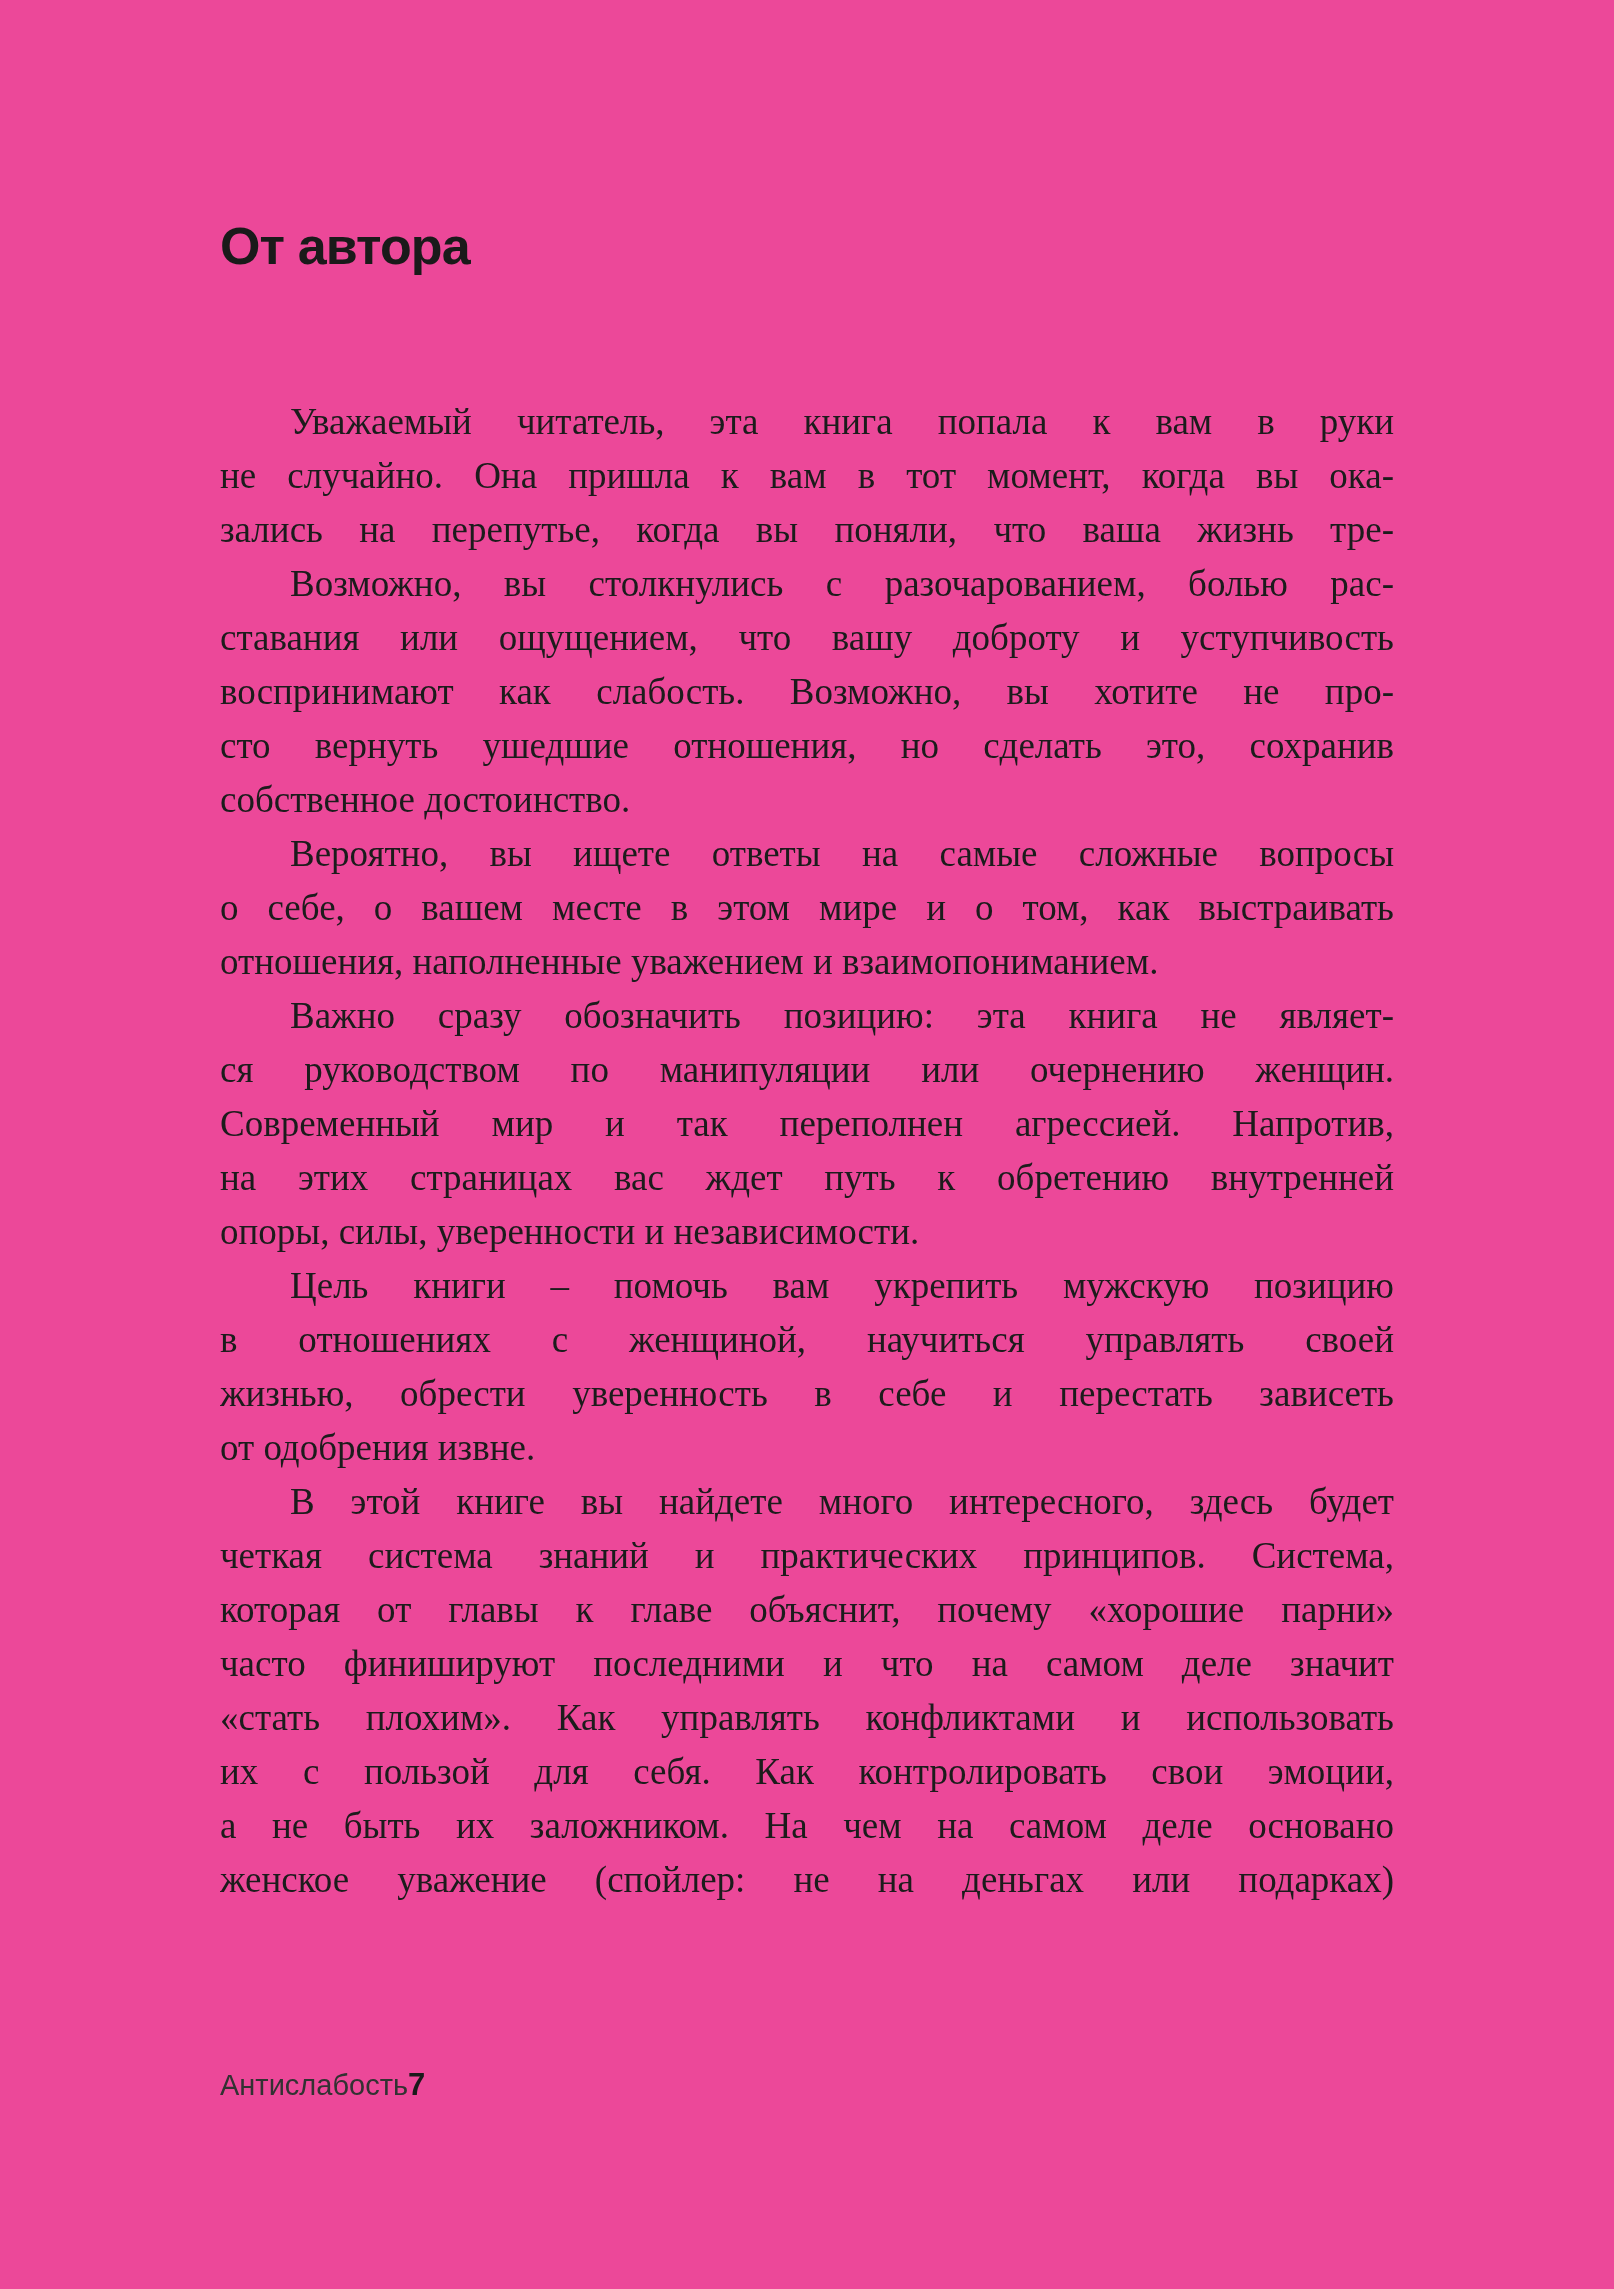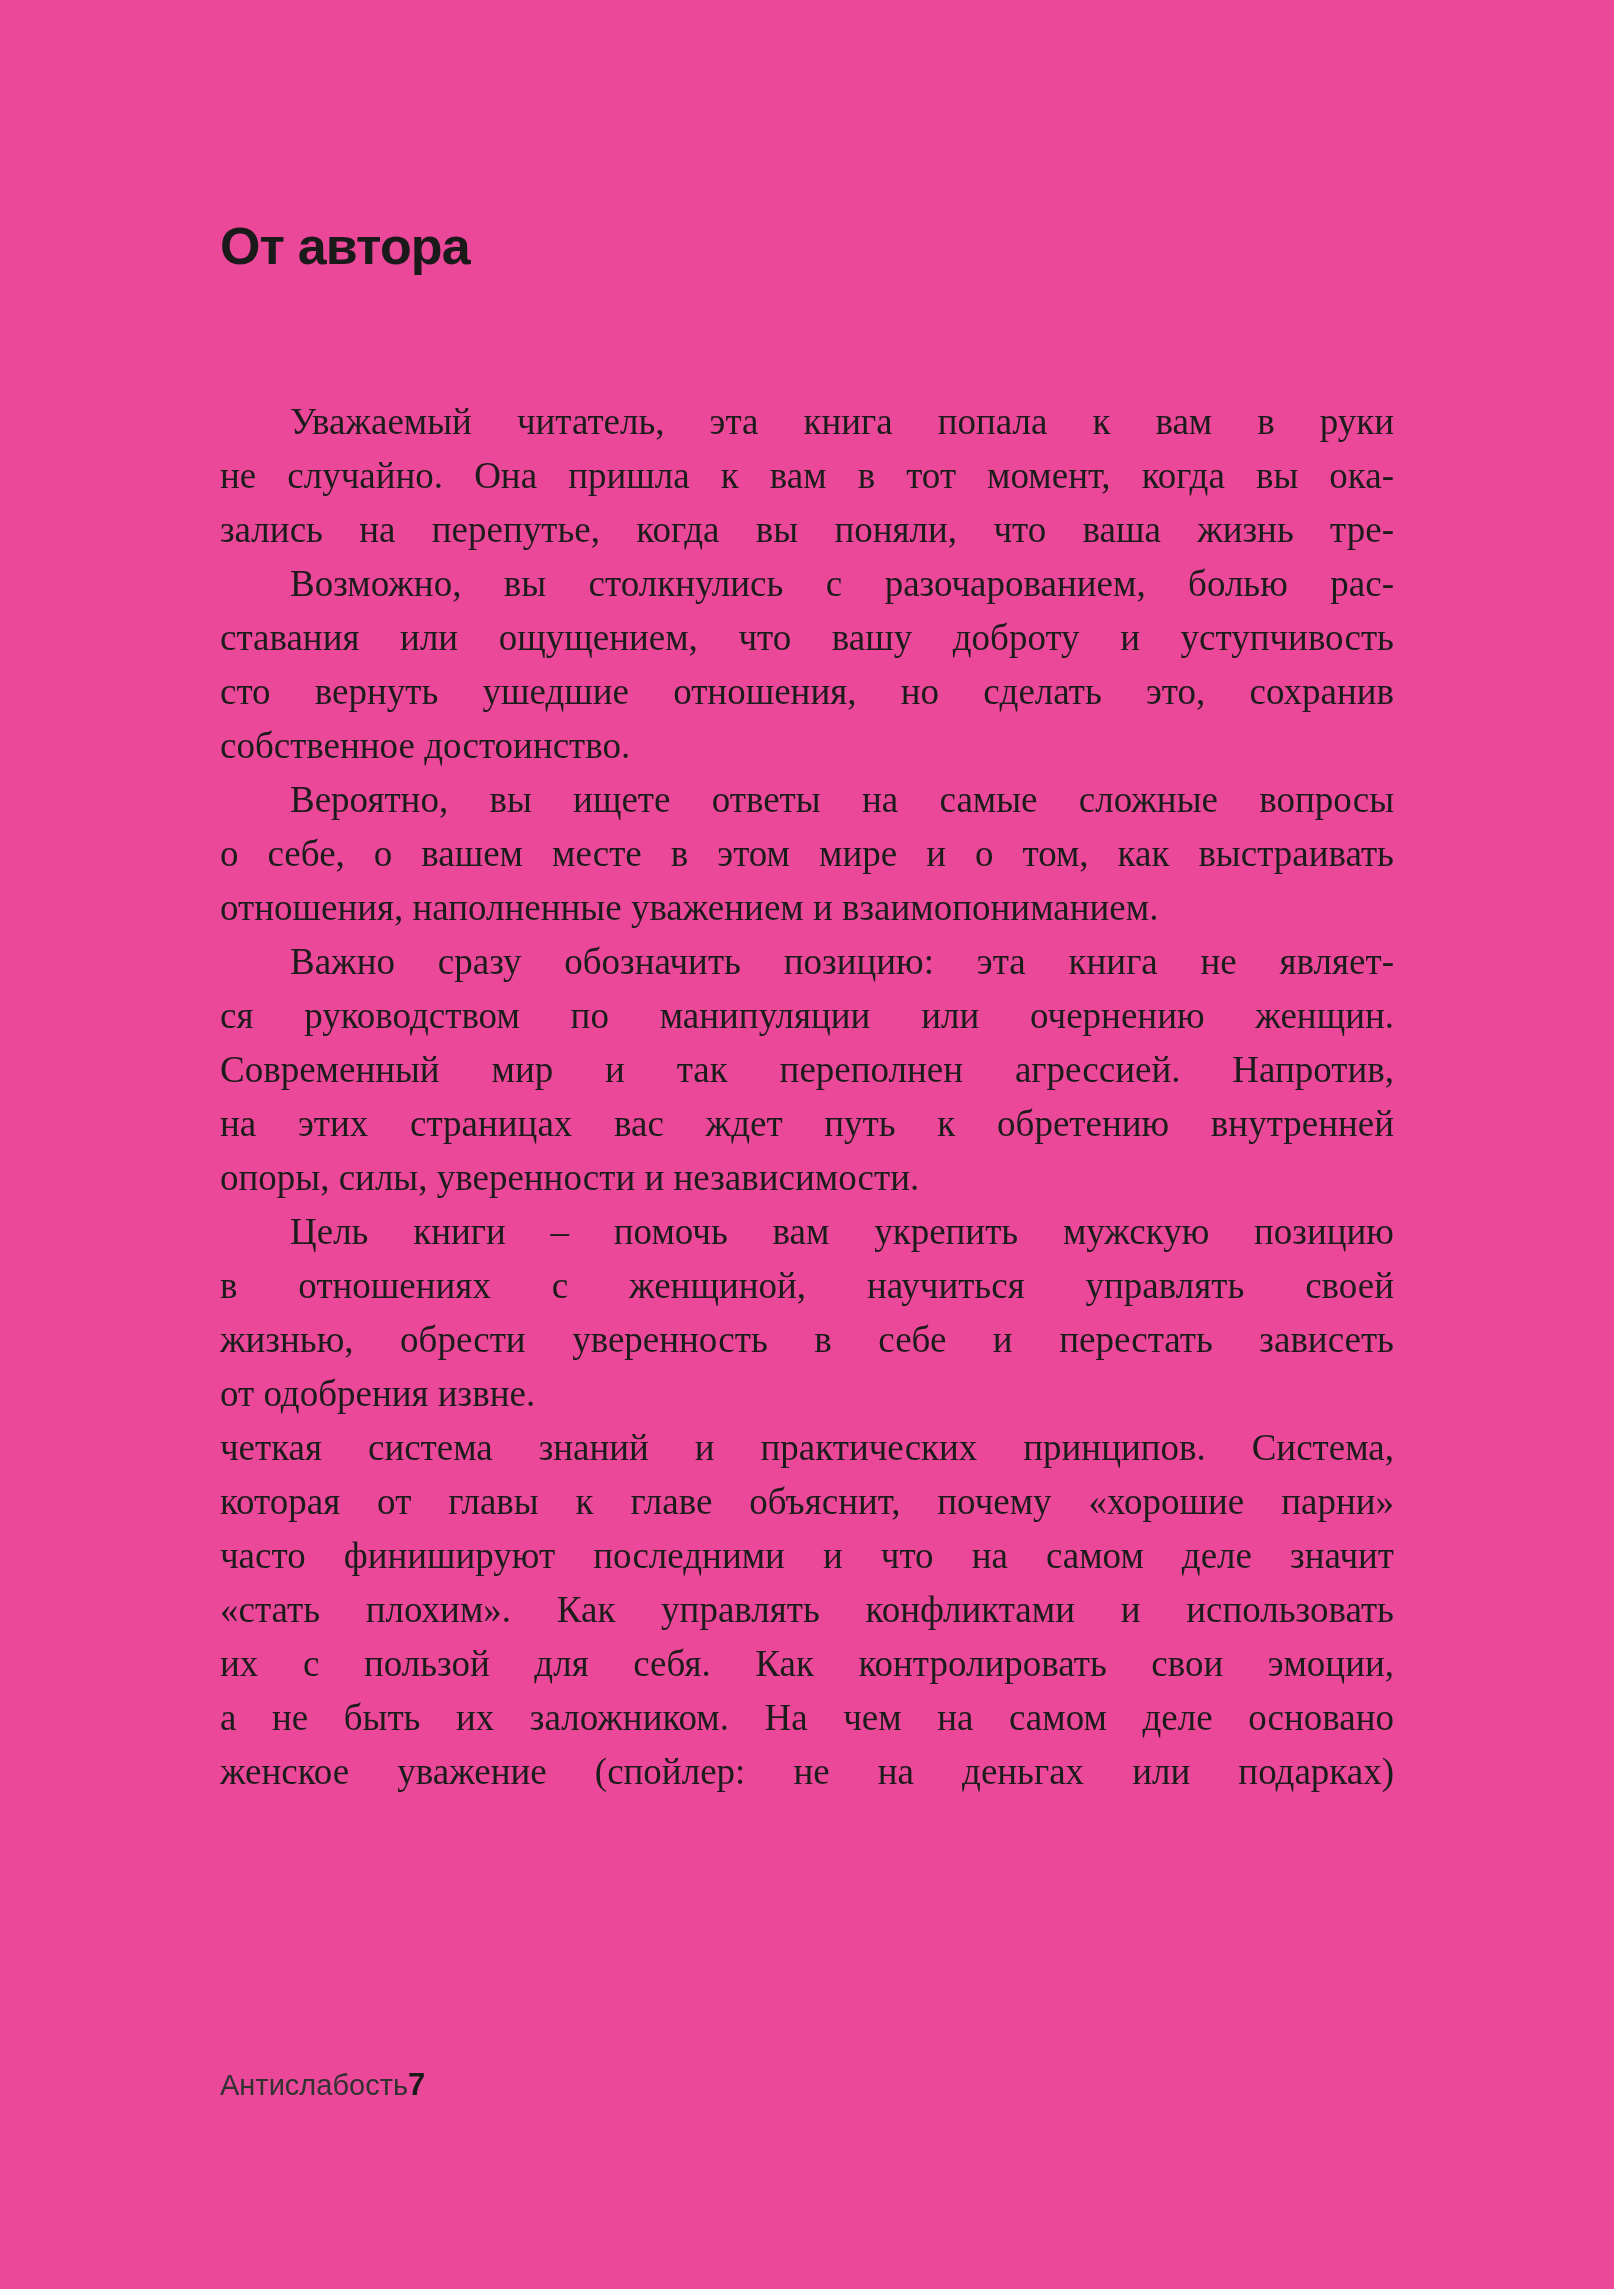--- a/index.html
+++ b/index.html
@@ -69,34 +69,36 @@
 
 <div class="page">
   <h1 class="chapter-title">От автора</h1>
 
   <div class="body-text" id="body-text">
       <div class="line first">Уважаемый читатель, эта книга попала к вам в руки</div>
       <div class="line">не случайно. Она пришла к вам в тот момент, когда вы ока-</div>
       <div class="line">зались на перепутье, когда вы поняли, что ваша жизнь тре-</div>
       <div class="line first">Возможно, вы столкнулись с разочарованием, болью рас-</div>
       <div class="line">ставания или ощущением, что вашу доброту и уступчивость</div>
+      <div class="line">воспринимают как слабость. Возможно, вы хотите не про-</div>
       <div class="line">сто вернуть ушедшие отношения, но сделать это, сохранив</div>
       <div class="line last">собственное достоинство.</div>
       <div class="line first">Вероятно, вы ищете ответы на самые сложные вопросы</div>
       <div class="line">о себе, о вашем месте в этом мире и о том, как выстраивать</div>
       <div class="line last">отношения, наполненные уважением и взаимопониманием.</div>
       <div class="line first">Важно сразу обозначить позицию: эта книга не являет-</div>
       <div class="line">ся руководством по манипуляции или очернению женщин.</div>
       <div class="line">Современный мир и так переполнен агрессией. Напротив,</div>
       <div class="line">на этих страницах вас ждет путь к обретению внутренней</div>
       <div class="line last">опоры, силы, уверенности и независимости.</div>
       <div class="line first">Цель книги – помочь вам укрепить мужскую позицию</div>
       <div class="line">в отношениях с женщиной, научиться управлять своей</div>
       <div class="line">жизнью, обрести уверенность в себе и перестать зависеть</div>
       <div class="line last">от одобрения извне.</div>
+      <div class="line first">В этой книге вы найдете много интересного, здесь будет</div>
       <div class="line">четкая система знаний и практических принципов. Система,</div>
       <div class="line">которая от главы к главе объяснит, почему «хорошие парни»</div>
       <div class="line">часто финишируют последними и что на самом деле значит</div>
       <div class="line">«стать плохим». Как управлять конфликтами и использовать</div>
       <div class="line">их с пользой для себя. Как контролировать свои эмоции,</div>
       <div class="line">а не быть их заложником. На чем на самом деле основано</div>
       <div class="line">женское уважение (спойлер: не на деньгах или подарках)</div>
     </div>
 
   <div class="page-footer">

